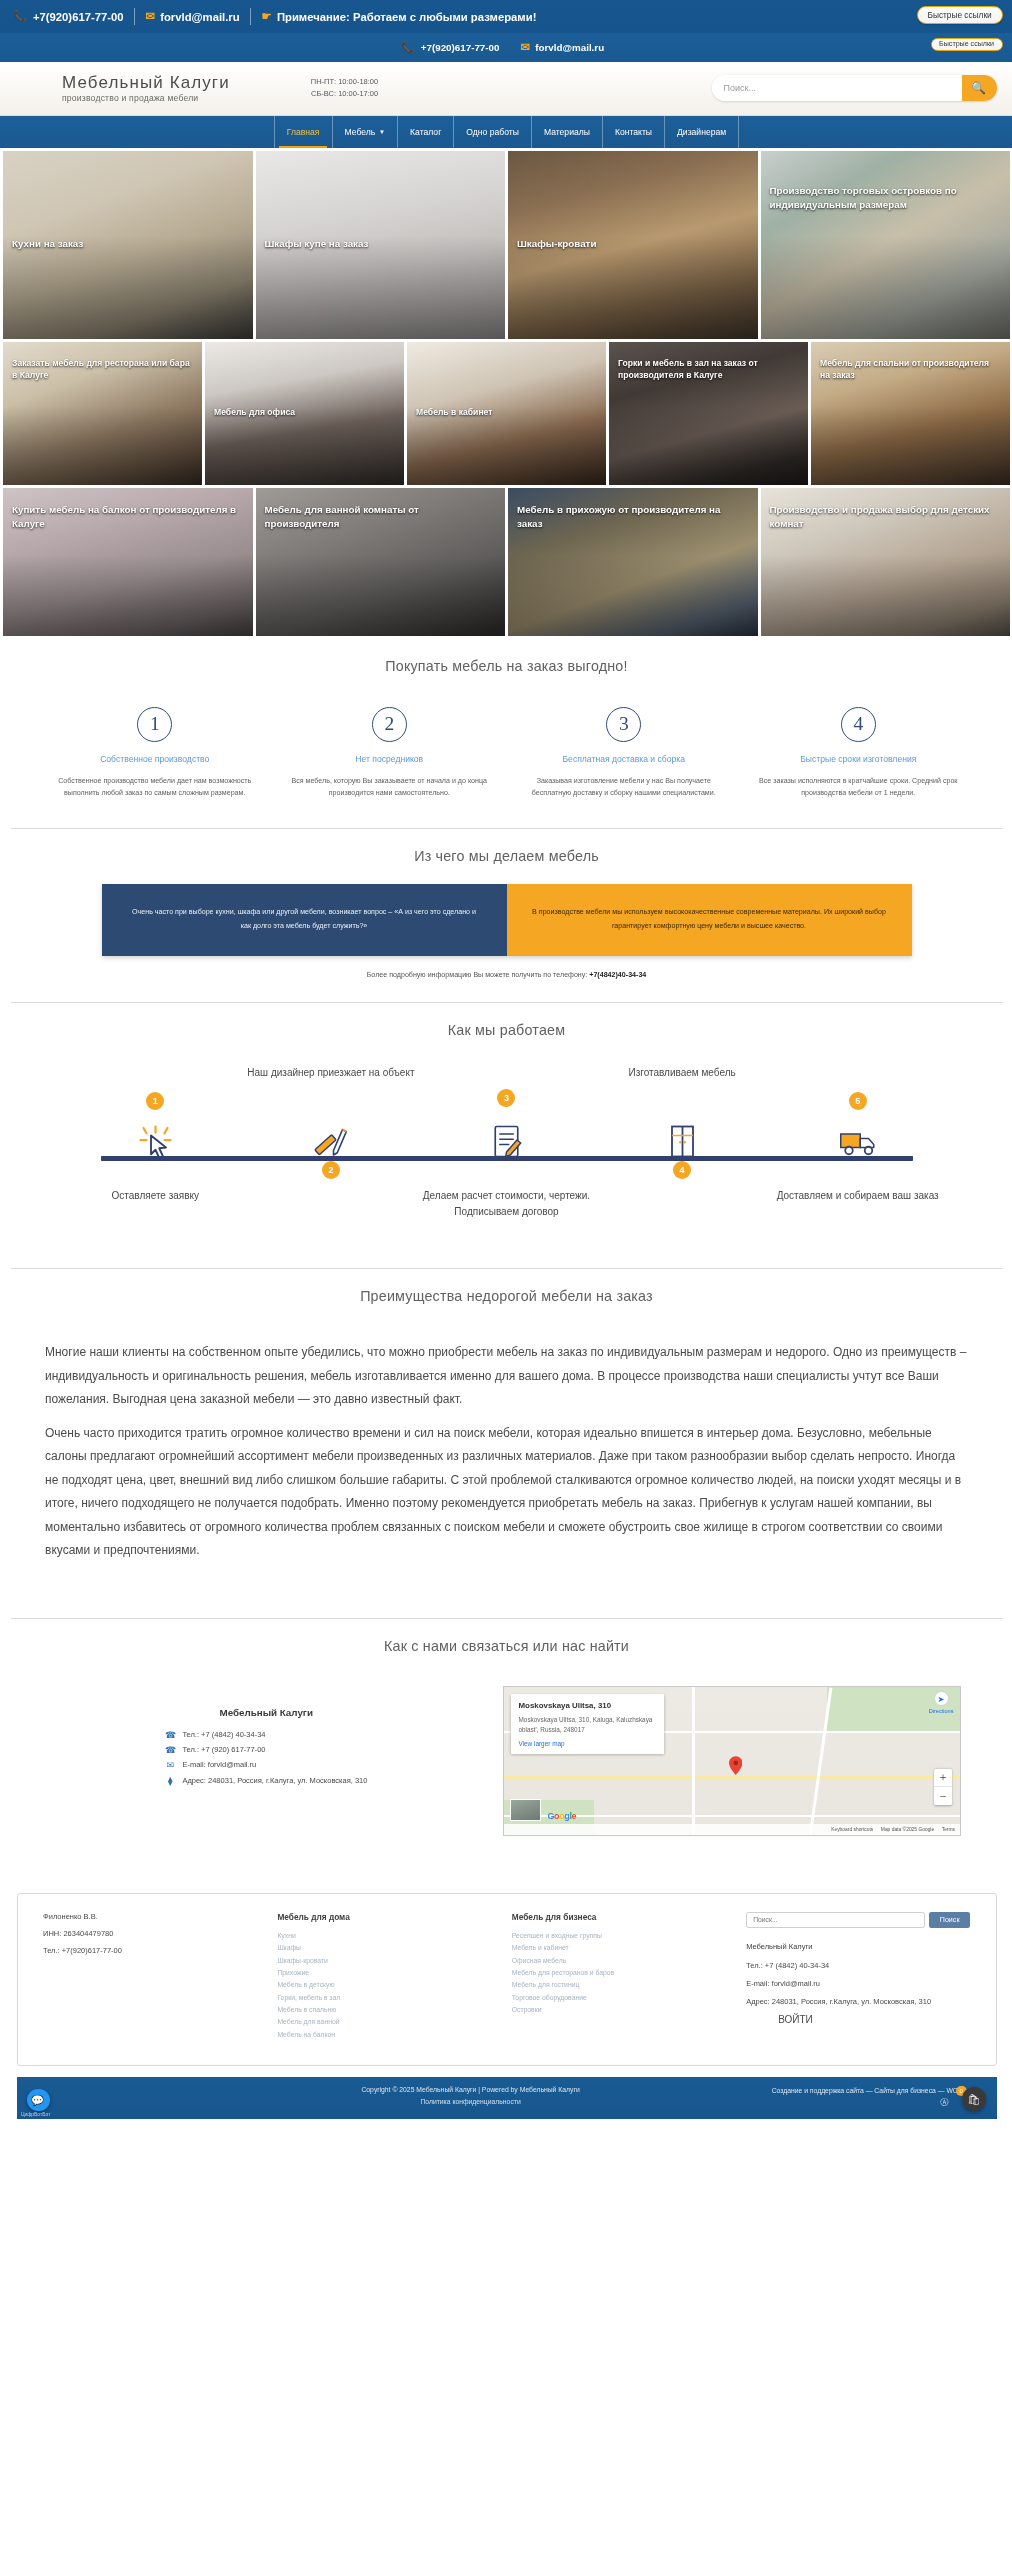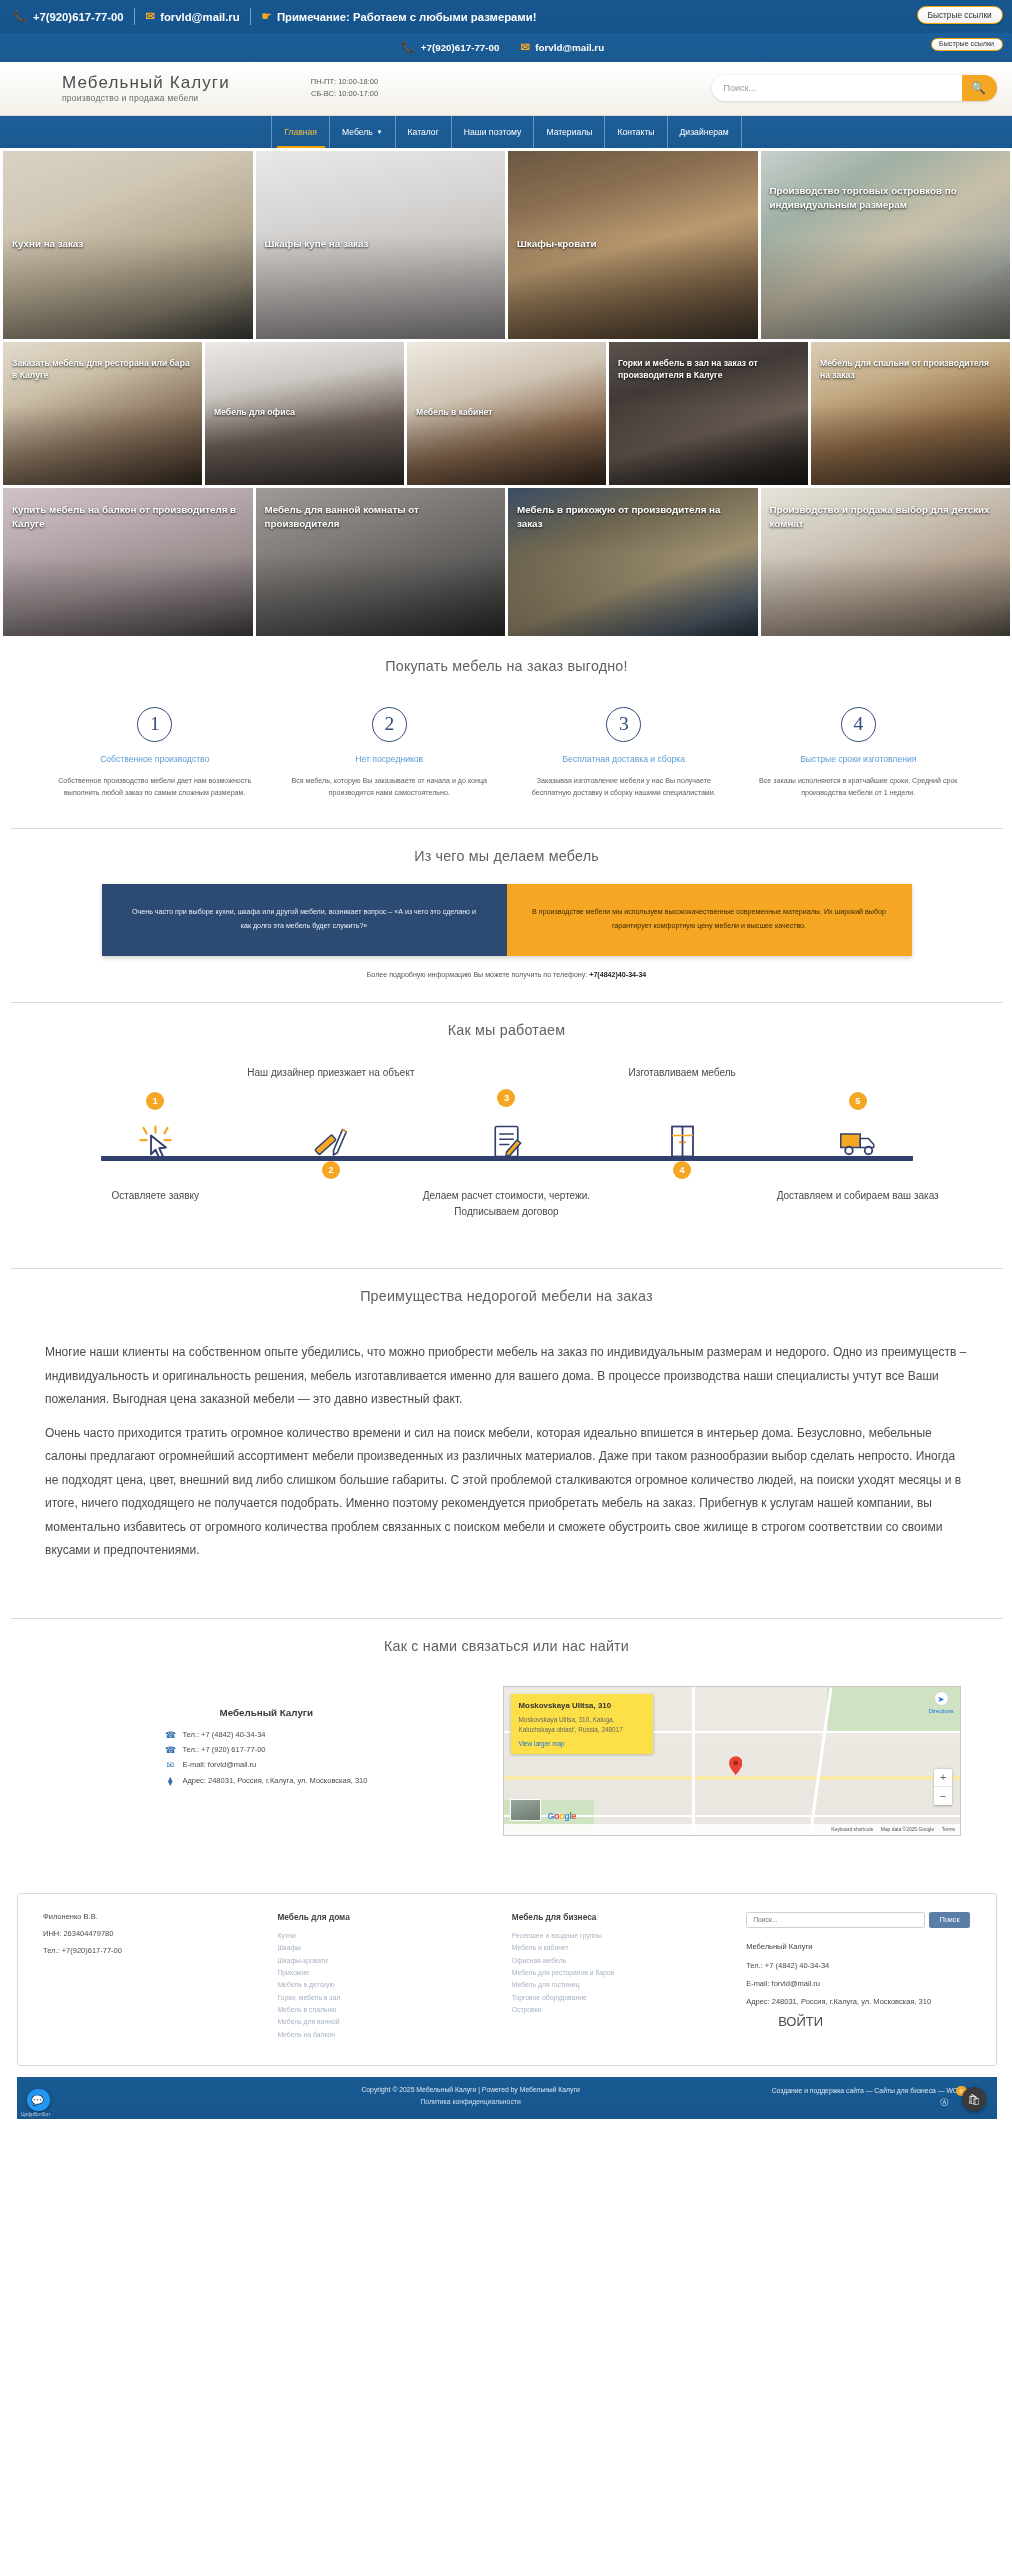--- a/index.html
+++ b/index.html
@@ -212,22 +212,22 @@
   .mapbox {
     width: 458px; height: 150px; position:relative; overflow:hidden;
     border:0.8px solid #c9c9c9; background:#e9e5dc;
   }
   .map-bg { position:absolute; inset:0; background:
       linear-gradient(180deg,#eceae3 0%,#e8e6de 100%); }
   .map-green { position:absolute; background:#cfe2c2; }
   .map-road { position:absolute; background:#ffffff; }
   .map-road.major { background:#f9e8a8; }
   .map-card {
-    position:absolute; left:7.5px; top:7.5px; width: 142px;
-    background:#fde047; box-shadow:0 0.8px 3px rgba(0,0,0,.3); padding: 6px 7.5px;
+    position:absolute; left:7.5px; top:7.5px; width: 153px;
+    background:#ffffff; box-shadow:0 0.8px 3px rgba(0,0,0,.3); padding: 6px 7.5px;
     font-size: 6.8px; color:#333; line-height:1.5;
   }
   .map-card .mc-title { font-weight:bold; font-size: 7.9px; margin-bottom: 3px; }
   .map-card .mc-addr { color:#666; font-size: 6.4px; }
   .map-card .mc-link { color:#1a73e8; font-size: 6.4px; margin-top: 4.5px; display:block; }
   .map-dir {
     position:absolute; right: 6px; top: 4.5px; text-align:center;
     color:#1a73e8; font-size: 5.6px;
   }
   .map-dir .dicon {
@@ -274,21 +274,21 @@
   .fsearch input {
     flex:1; border:0.8px solid #cfcfcf; border-radius:2.3px; height:16.5px;
     padding: 0 6px; font-size: 6.8px; outline:0; font-family:"Liberation Sans",sans-serif;
   }
   .fsearch button {
     background:#5b7ea6; color:#fff; border:0; border-radius:2.3px;
     padding: 0 10.5px; font-size: 7.1px; cursor:pointer;
   }
   .fcontact-name { font-size: 7.5px; color:#3f3f3f; margin-bottom: 9px; }
   .fcontact-line { font-size: 7.5px; color:#4a4a4a; line-height: 1.6; margin-bottom: 6px; }
-  .flogin { font-size: 13px; color:#4a4a4a; cursor:pointer;padding-left:32px; }
+  .flogin { font-size: 10px; color:#4a4a4a; cursor:pointer;padding-left:32px; }
 
   .copybar {
     background:#17568f;
     background: linear-gradient(180deg,#1a5b93 0%,#17558d 100%);
     padding: 9px 18px 10.5px 18px; margin-top: 10.5px;
     color:#dbe6f0; font-size: 6.8px;
     display:flex; justify-content:space-between; align-items:flex-start;
     position:relative; min-height: 42px;
   }
   .copy-left { flex:1; text-align:center; padding-left: 135px; }
@@ -376,21 +376,21 @@
       <span>Главная</span>
     </a>
     <a class="nav-item">
       <span>Мебель</span>
       <span class="caret">▼</span>
     </a>
     <a class="nav-item">
       <span>Каталог</span>
     </a>
     <a class="nav-item">
-      <span>Наши поэтому</span>
+      <span>Одно работы</span>
     </a>
     <a class="nav-item">
       <span>Материалы</span>
     </a>
     <a class="nav-item">
       <span>Контакты</span>
     </a>
     <a class="nav-item">
       <span>Дизайнерам</span>
     </a>

